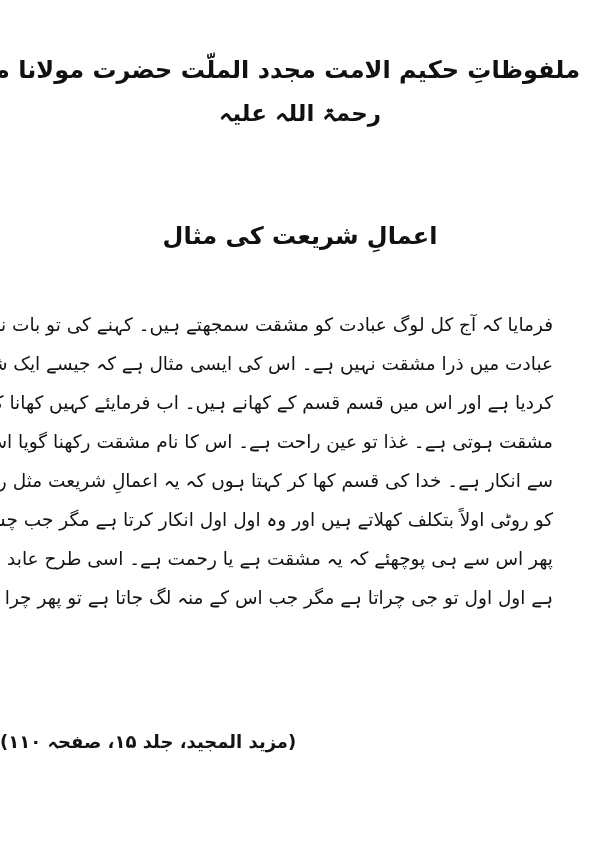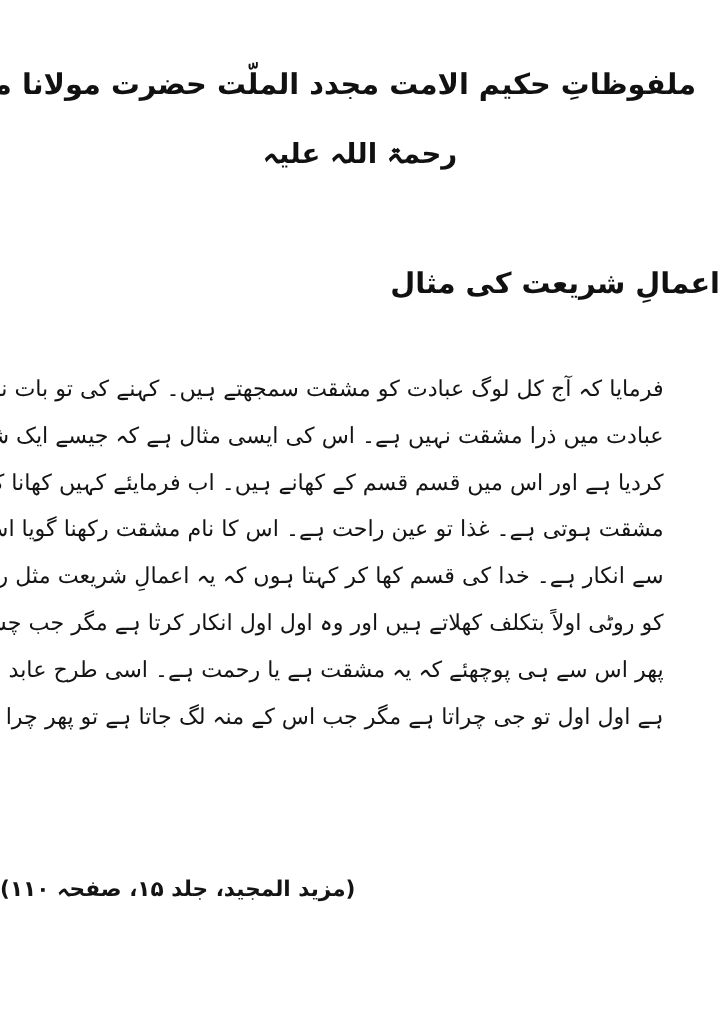--- a/index.html
+++ b/index.html
@@ -31,30 +31,31 @@
       font-weight: bold;
       color: #111111;
       white-space: nowrap;
     }
     .title-1 {
       top: 52px;
       font-size: 24px;
       line-height: 36px;
     }
     .title-2 {
-      top: 112px;
+      top: 96px;
       font-size: 23px;
       line-height: 34px;
       text-align: center;
     }
     .heading {
       position: absolute;
       top: 218px;
       left: 0;
       width: 600px;
+      text-align: center;
       direction: rtl;
       font-weight: bold;
       font-size: 24px;
       line-height: 36px;
       color: #111111;
     }
     .body-text {
       position: absolute;
       top: 308px;
       left: 45px;

